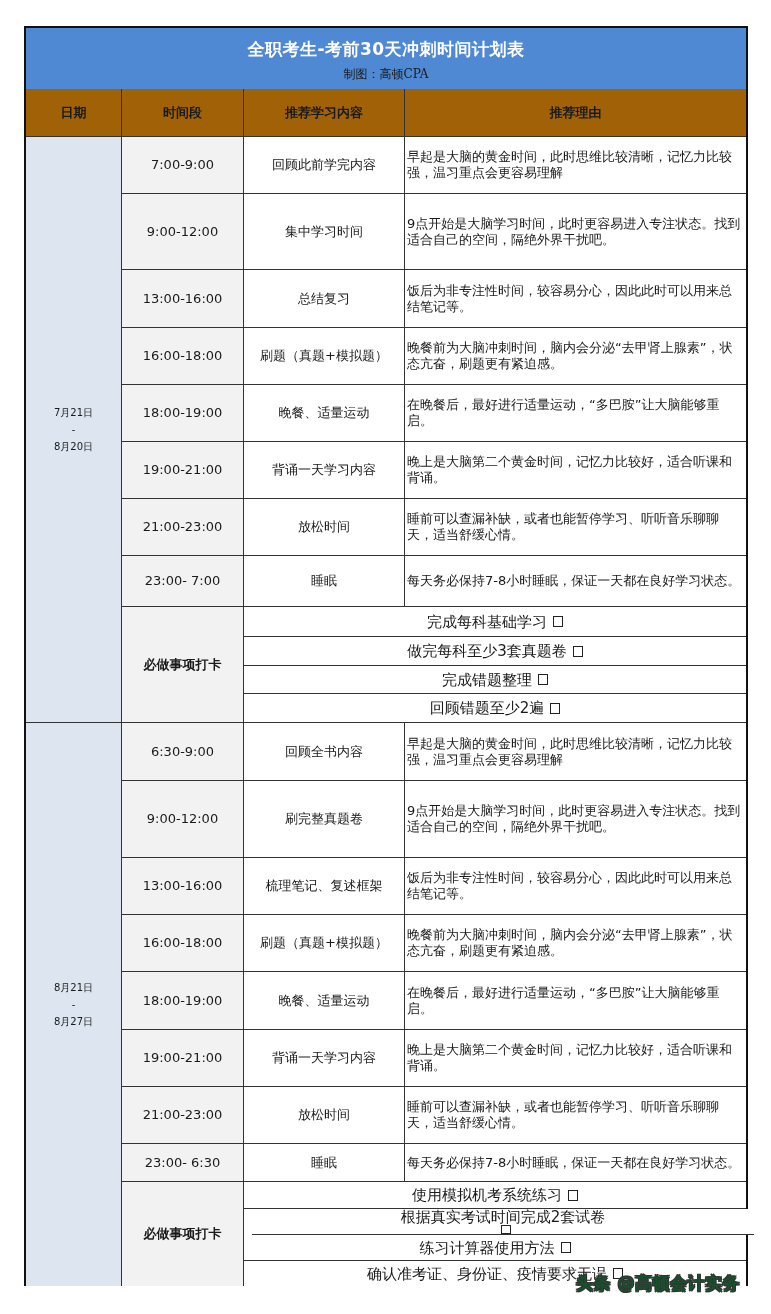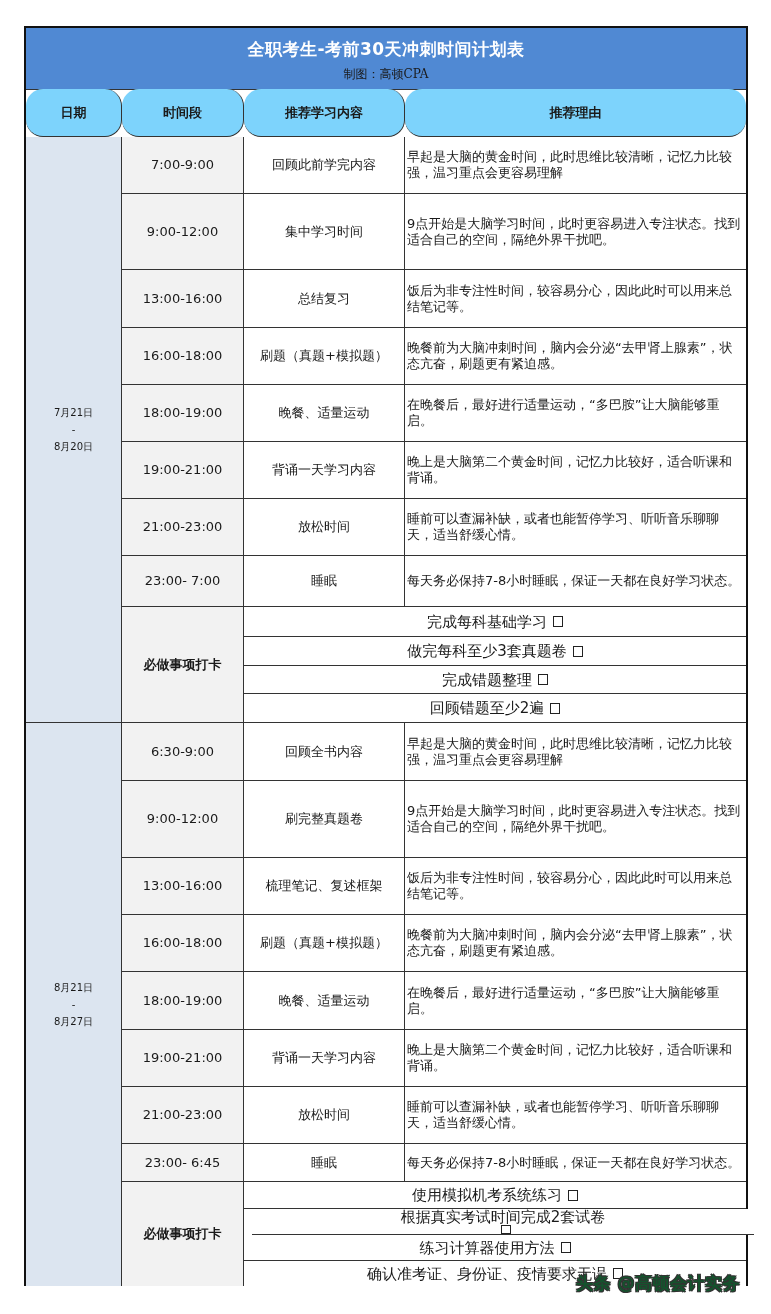--- a/index.html
+++ b/index.html
@@ -6,21 +6,21 @@
   body { width: 771px; height: 1314px; position: relative; overflow: hidden;
          font-family: "DejaVu Sans", "Liberation Sans", sans-serif; color: #1a1a1a; }
   .sheet { position: absolute; left: 24px; top: 26px; width: 724px; height: 1260px;
            border: 2px solid #111; box-sizing: border-box; }
   .title-band { position: absolute; left: 0; top: 0; width: 720px; height: 61px;
                 background: #5089d3; border-bottom: 1px solid #333; text-align: center; }
   .title { position: absolute; left: 0; right: 0; top: 10px; font-size: 17px; font-weight: bold; color: #ffffff; letter-spacing: 0.5px; }
   .subtitle { position: absolute; left: 0; right: 0; top: 38px; font-size: 12px; color: #1a1a1a; font-family: "DejaVu Serif", serif; }
   .cell { position: absolute; box-sizing: border-box; display: flex; align-items: center; justify-content: center;
           text-align: center; font-size: 13px; line-height: 16px; border-right: 1px solid #333; border-bottom: 1px solid #333; }
-  .hdr { background: #7dd3fc; font-weight: bold; font-size: 13px; border-radius: 17px; }
+  .hdr { background: #a16207; font-weight: bold; font-size: 13px; }
   .date { background: #dce5f0; flex-direction: column; font-size: 10px; line-height: 17px; }
   .time { background: #f2f2f2; }
   .content { background: #ffffff; }
   .reason { background: #ffffff; justify-content: flex-start; text-align: left; padding-left: 2px; padding-right: 2px; font-size: 13px; line-height: 16px; border-right: none; }
   .must { background: #f2f2f2; font-weight: bold; font-size: 13px; }
   .check { background: #ffffff; border-right: none; font-size: 15px; }
   .box { display: inline-block; width: 10px; height: 11px; border: 1px solid #222; margin-left: 6px; vertical-align: -1px; box-sizing: border-box; }
   .watermark { position: absolute; left: 576px; top: 1272px; font-size: 17px; color: #14532d; font-weight: bold;
                text-shadow: -1px -1px 0 #333, 1px -1px 0 #333, -1px 1px 0 #333, 1px 1px 0 #333; letter-spacing: 0.5px; }
 </style>
@@ -121,21 +121,21 @@
   <div class="cell reason" style="left:379px;top:944px;width:341px;height:58px;">在晚餐后，最好进行适量运动，“多巴胺”让大脑能够重启。</div>
 
   <div class="cell time" style="left:96px;top:1002px;width:122px;height:57px;">19:00-21:00</div>
   <div class="cell content" style="left:218px;top:1002px;width:161px;height:57px;">背诵一天学习内容</div>
   <div class="cell reason" style="left:379px;top:1002px;width:341px;height:57px;">晚上是大脑第二个黄金时间，记忆力比较好，适合听课和背诵。</div>
 
   <div class="cell time" style="left:96px;top:1059px;width:122px;height:57px;">21:00-23:00</div>
   <div class="cell content" style="left:218px;top:1059px;width:161px;height:57px;">放松时间</div>
   <div class="cell reason" style="left:379px;top:1059px;width:341px;height:57px;">睡前可以查漏补缺，或者也能暂停学习、听听音乐聊聊天，适当舒缓心情。</div>
 
-  <div class="cell time" style="left:96px;top:1116px;width:122px;height:38px;">23:00- 6:45</div>
+  <div class="cell time" style="left:96px;top:1116px;width:122px;height:38px;">23:00- 6:30</div>
   <div class="cell content" style="left:218px;top:1116px;width:161px;height:38px;">睡眠</div>
   <div class="cell reason" style="left:379px;top:1116px;width:341px;height:38px;">每天务必保持7-8小时睡眠，保证一天都在良好学习状态。</div>
 
   <div class="cell must" style="left:96px;top:1154px;width:122px;height:104px;border-bottom:none;">必做事项打卡</div>
   <div class="cell check" style="left:218px;top:1154px;width:502px;height:27px;">
     <span>使用模拟机考系统练习</span>
       <span class="box"></span>
   </div>
   <div class="cell check" style="left:226px;top:1181px;width:502px;height:26px;flex-direction:column;">
     <span>根据真实考试时间完成2套试卷</span>

